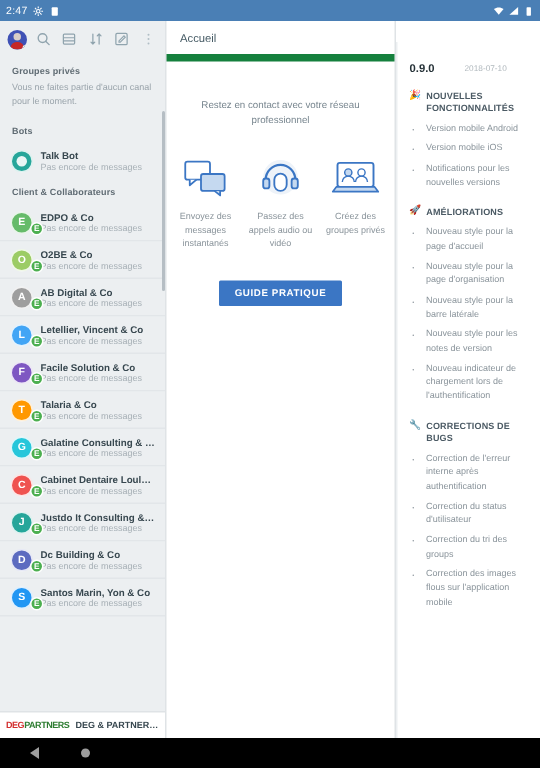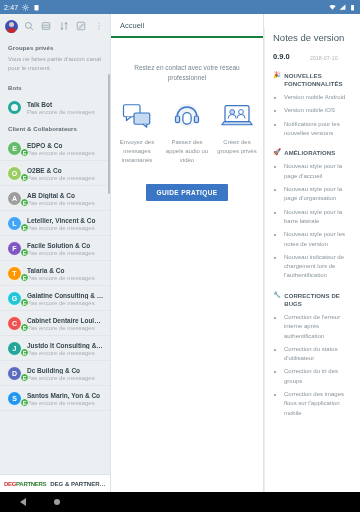--- a/index.html
+++ b/index.html
@@ -113,21 +113,21 @@
 
   
   .center {
     flex: 1; background: #ffffff; height: 478px;
     display: flex; flex-direction: column;
     border-left: 1px solid #dfe3e6; border-right: 1px solid #dfe3e6;
   }
   .chead {
     height: 22px; display: flex; align-items: center;
     padding: 11px 9px; font-size: 7.5px; color: #455a64;
-    border-bottom: 2px solid #15803d;
+    border-bottom: 5px solid #15803d;
   }
   .welcome { padding: 16px 8px 0 8px; text-align: center; }
   .wtitle { font-size: 11px; color: #37474f; font-weight: normal; }
   .wtitle em { font-style: italic; font-weight: bold; }
   .wsub {
     font-size: 6.5px; color: #78868f; margin-top: 9px;
     line-height: 1.55; padding: 0 14px;
   }
   .features {
     display: flex; justify-content: center; gap: 6px;
@@ -144,21 +144,21 @@
     font-size: 6.5px; font-weight: bold; letter-spacing: .4px;
     padding: 5px 10px; border: none; border-radius: 1px; cursor: pointer;
   }
 
   
   .right {
     width: 104px; background: #ffffff; height: 478px;
     padding: 18px 7px 0 9px; overflow: hidden; position: relative;
   }
   .rtitle { font-size: 9.5px; color: #455a64; font-weight: normal; }
-  .verrow { display: flex; align-items: flex-end; gap: 20px; margin-top: 9px; }
+  .verrow { display: flex; align-items: center; gap: 20px; margin-top: 9px; }
   .vernum { font-size: 7.5px; font-weight: bold; color: #263238; }
   .verdate { font-size: 5.5px; color: #b0b8bd; }
   .rsec { margin-top: 11px; }
   .rsec-head {
     display: flex; align-items: flex-start; gap: 3px;
     font-size: 6px; font-weight: bold; color: #4b5a64;
     line-height: 1.35; letter-spacing: .1px;
   }
   .rsec-emoji { font-size: 6.5px; line-height: 1; flex: none; }
   .rlist { margin: 5px 0 0 0; padding-left: 11px; }
@@ -413,21 +413,20 @@
         </div>
       </div>
 
       <div class="guide-wrap">
         <button class="guide-btn">GUIDE PRATIQUE</button>
       </div>
     </div>
 
     <div class="right">
       <div class="rdivider-left"></div>
-      <div class="rtitle">Notes de version</div>
       <div class="verrow">
         <span class="vernum">0.9.0</span>
         <span class="verdate">2018-07-10</span>
       </div>
       <div id="rn-sections">
           <div class="rsec">
             <div class="rsec-head">
               <span class="rsec-emoji">🎉</span>
               <span>NOUVELLES FONCTIONNALITÉS</span>
             </div>

